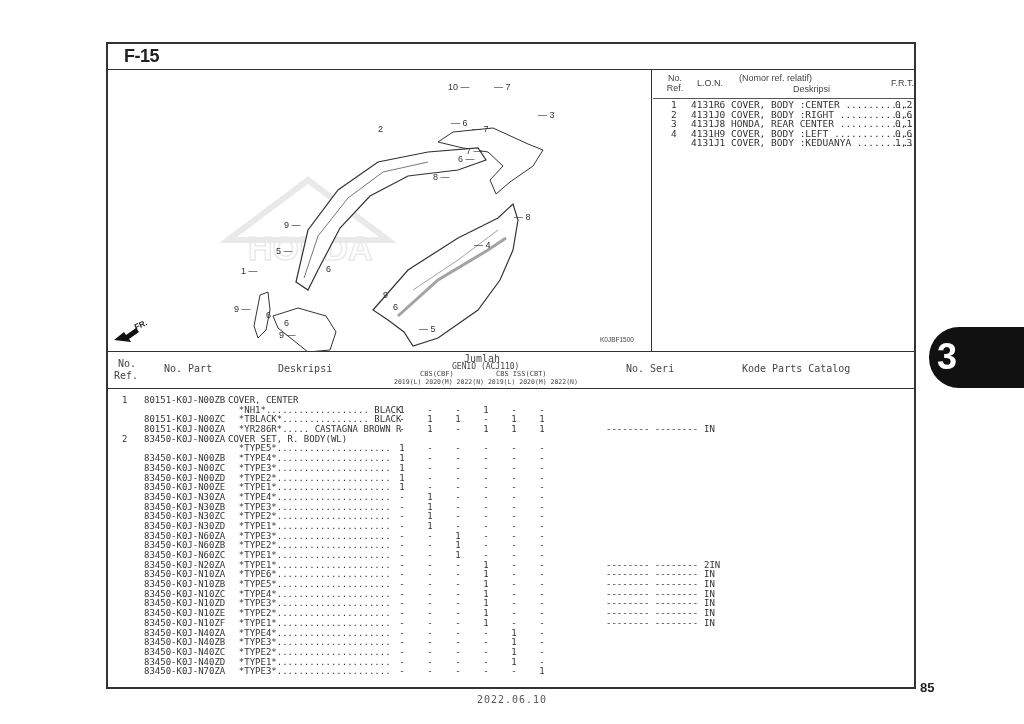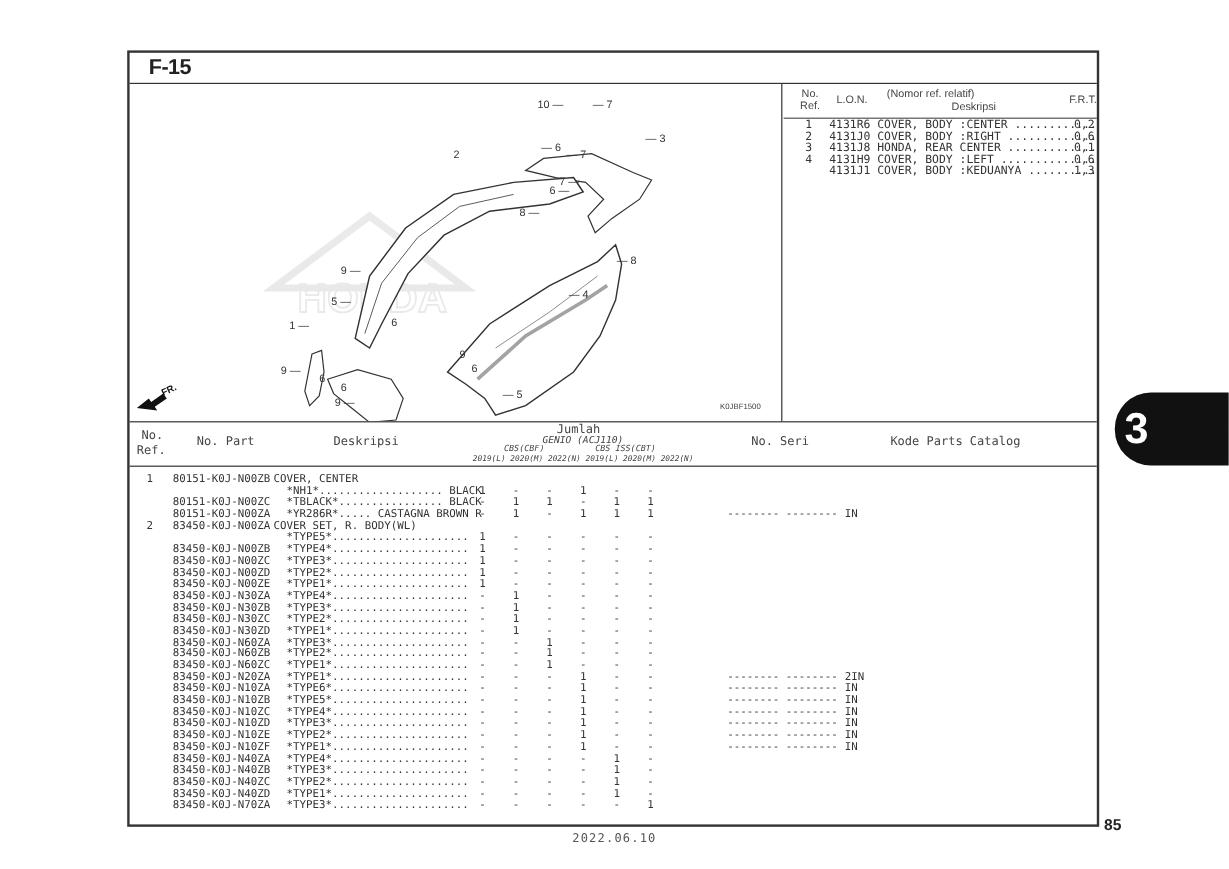--- a/index.html
+++ b/index.html
@@ -10,21 +10,21 @@
   .title { position:absolute; left:0; right:0; top:2px; text-align:center; font-family:"Liberation Sans", sans-serif; font-size:18px; color:#222; }
   .diagram { position:absolute; left:0; top:26px; width:543px; height:281px; border-right:1.5px solid #333; }
   .legend { position:absolute; left:545px; top:26px; width:261px; height:281px; }
   .legend-head { position:absolute; left:0; top:0; width:261px; height:28px; border-bottom:1px solid #555; font-family:"Liberation Sans", sans-serif; font-size:9px; color:#444; }
   .legend-head span { position:absolute; }
   .legend-rows { position:absolute; left:0; top:30px; width:261px; font-size:9.5px; line-height:9.5px; color:#333; }
   .legend-row { position:relative; height:9.5px; white-space:pre; }
   .legend-row span { position:absolute; top:0; }
   .table-head { position:absolute; left:0; top:307px; width:806px; height:38px; border-top:1.5px solid #333; border-bottom:1.5px solid #333; box-sizing:border-box; }
   .th { position:absolute; font-size:10px; color:#444; white-space:nowrap; }
-  .th-small { position:absolute; font-size:6.5px; color:#444; white-space:nowrap;font-style:italic; }
+  .th-small { position:absolute; font-size:6.5px; color:#444; white-space:nowrap; }
   .rows { position:absolute; left:0; top:352px; width:806px; }
   .row { position:relative; height:9.7px; font-size:9px; line-height:9.7px; white-space:pre; color:#333; }
   .row span { position:absolute; top:0; }
   .q { width:10px; text-align:center; }
   .side-tab { position:absolute; left:929px; top:327px; width:95px; height:61px; background:#111; border-radius:30px 0 0 30px; }
   .side-tab span { position:absolute; left:8px; top:9px; color:#fff; font-family:"Liberation Sans", sans-serif; font-weight:bold; font-size:36px; }
   .page-num { position:absolute; left:920px; top:680px; font-family:"Liberation Sans", sans-serif; font-weight:bold; font-size:13px; color:#222; }
   .date { position:absolute; left:0; width:1024px; top:694px; text-align:center; font-size:10px; color:#555; letter-spacing:1px; }
   .callout { position:absolute; font-family:"Liberation Sans", sans-serif; font-size:9px; color:#333; }
   .diagram-id { position:absolute; left:492px; top:266px; font-family:"Liberation Sans", sans-serif; font-size:6.5px; color:#444; }

